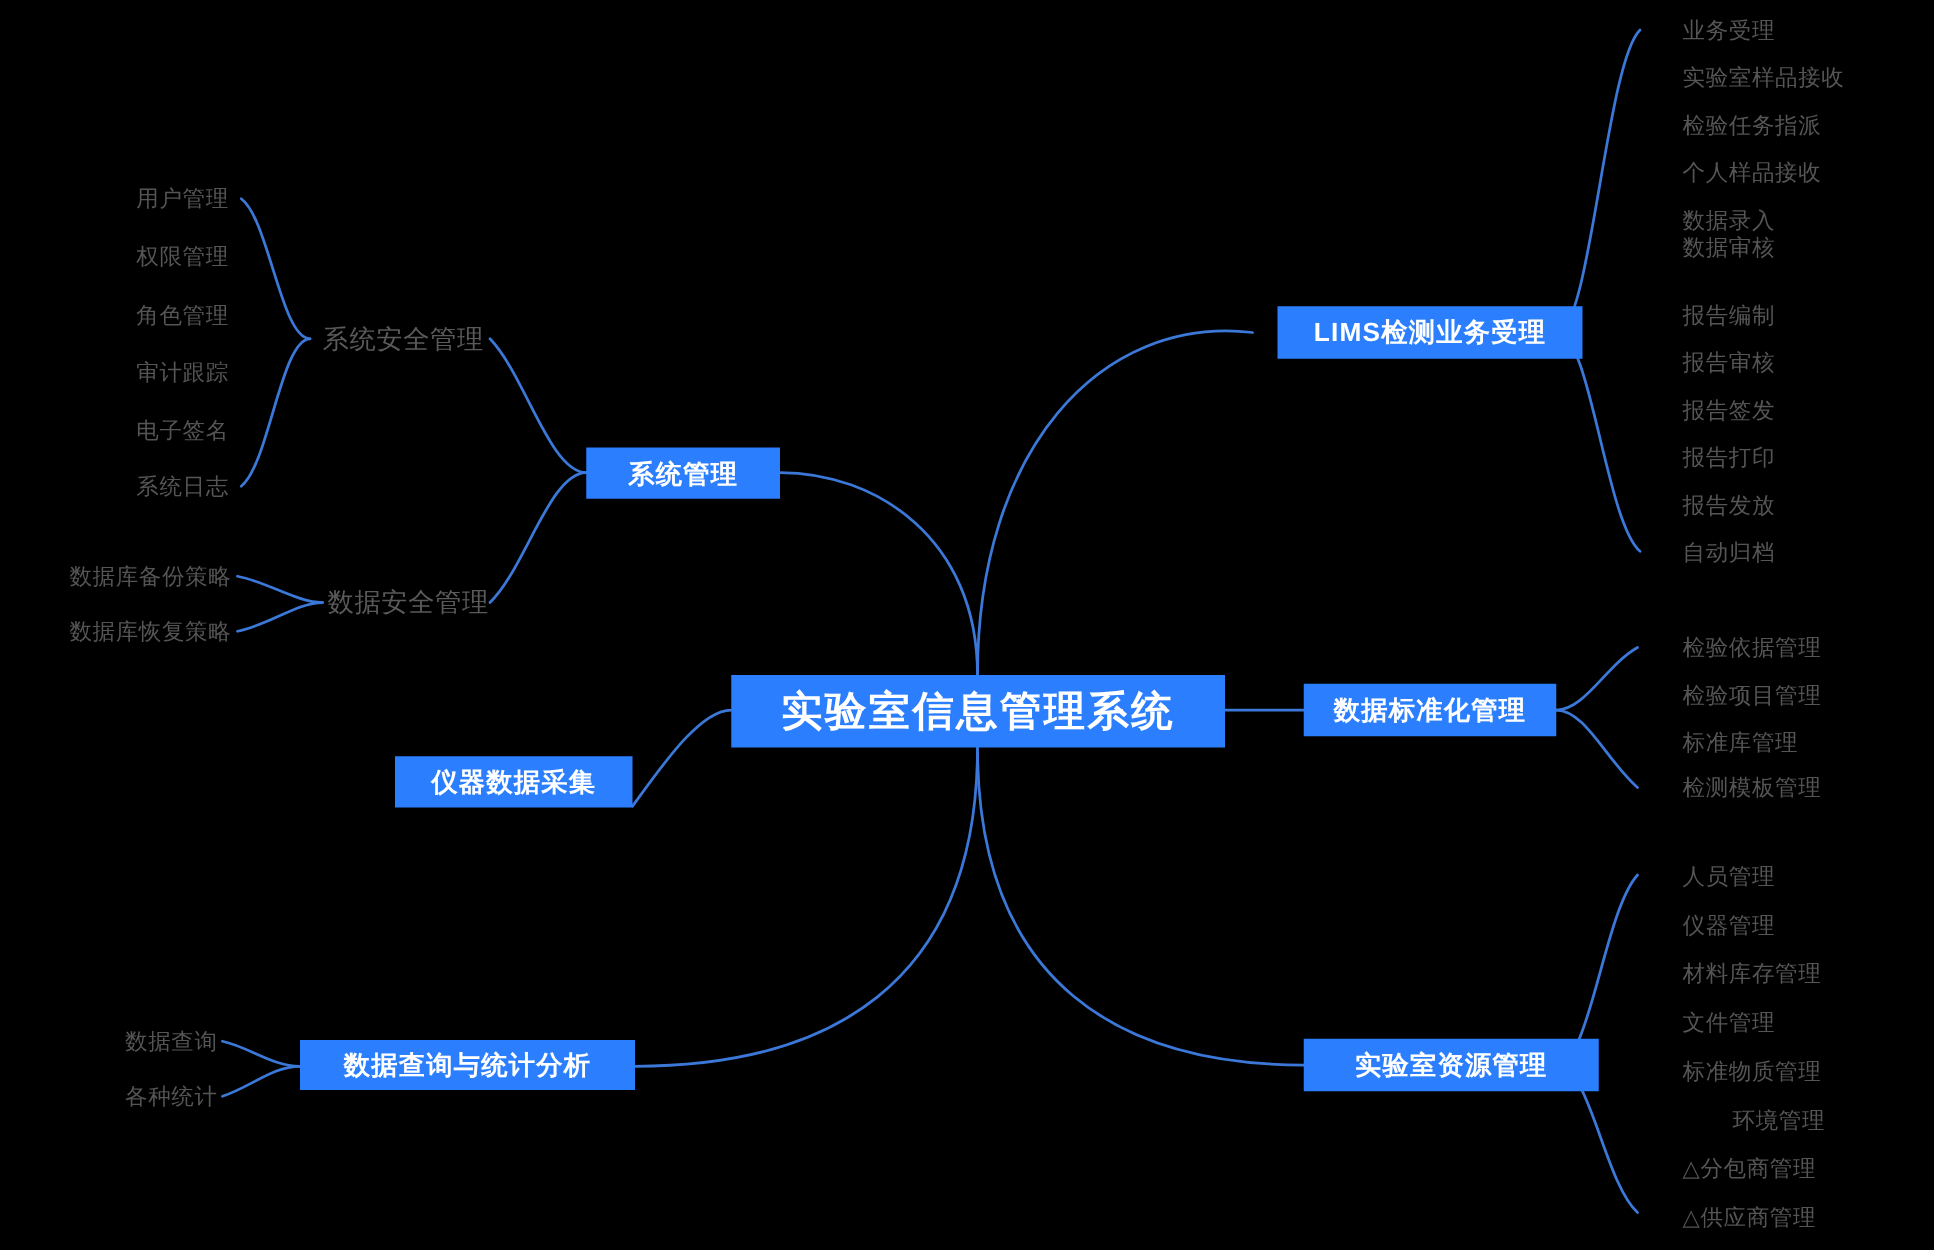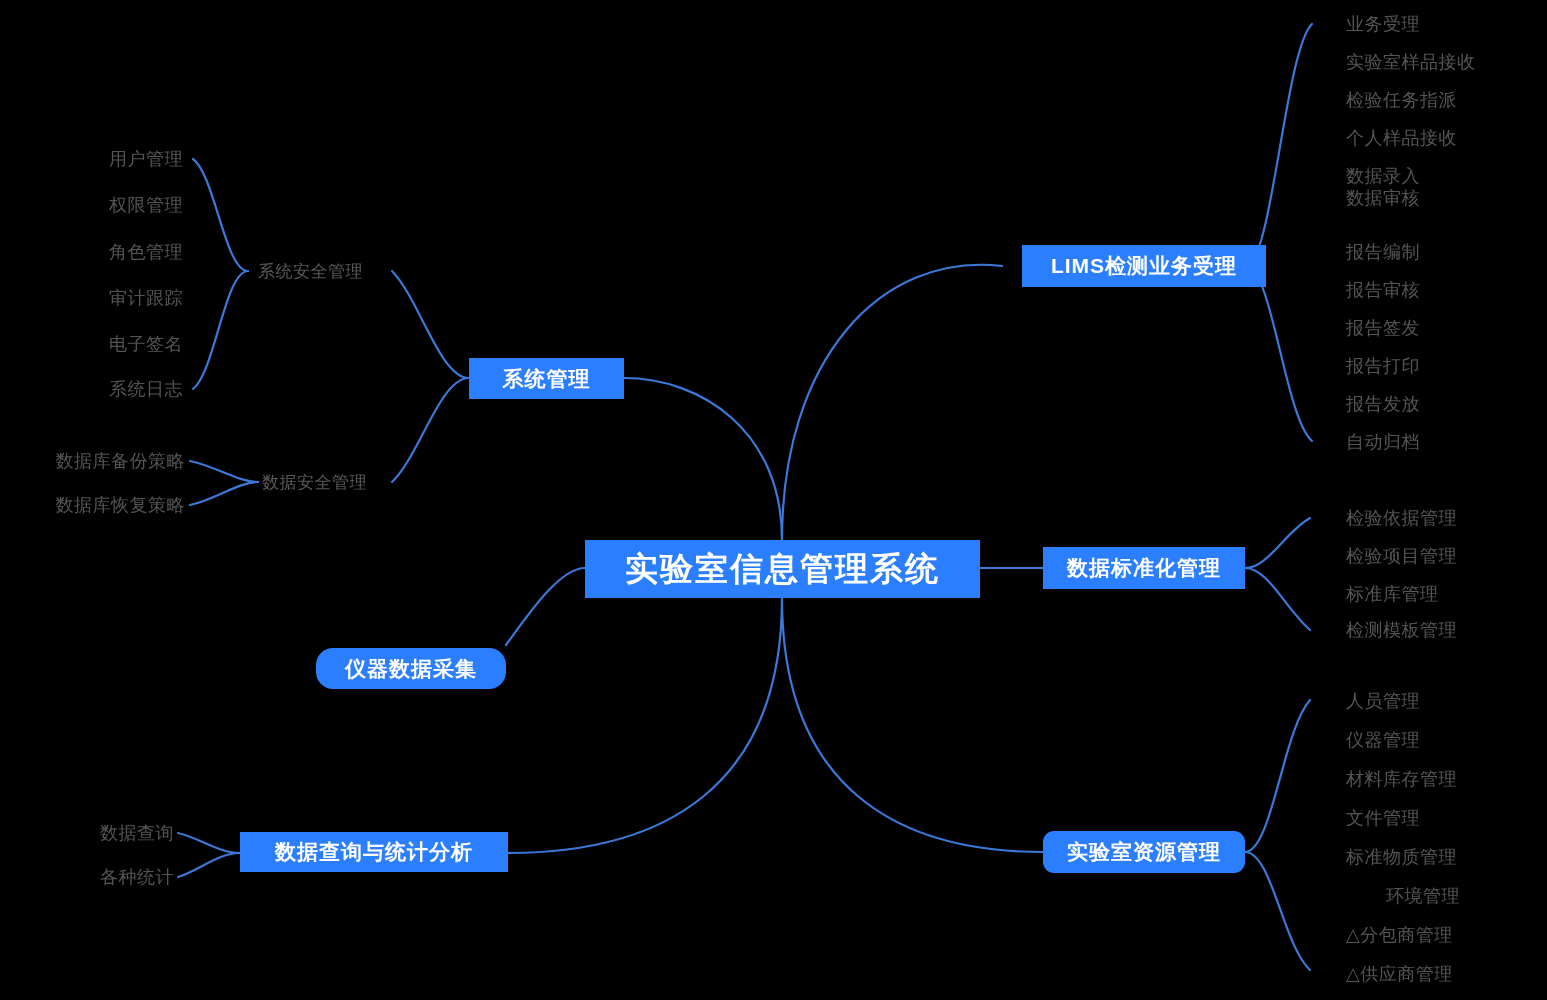--- a/index.html
+++ b/index.html
@@ -52,21 +52,21 @@
   
   .node.plain {
     color: #555555;
     font-size: 19px;
     display: flex;
     align-items: center;
     letter-spacing: 0.5px;
   }
   .node.plain.sub {
     color: #5a5a5a;
-    font-size: 17px;
+    font-size: 21px;
   }
   .node.plain.leaf {
     color: #555555;
     font-size: 18px;
   }
   .node.plain.align-right {
     justify-content: flex-end;
   }
   .node.plain.align-left {
     justify-content: flex-start;
@@ -151,21 +151,21 @@
     <span>系统日志</span>
   </div>
 
   <div class="node plain leaf align-right" style="left:10px; top:447px; width:175px; height:28px;">
     <span>数据库备份策略</span>
   </div>
   <div class="node plain leaf align-right" style="left:10px; top:491px; width:175px; height:28px;">
     <span>数据库恢复策略</span>
   </div>
 
-  <div class="node boxed branch-box" style="left:316px; top:648px; width:190px; height:41px;border-radius:17px;">
+  <div class="node boxed branch-box" style="left:316px; top:605px; width:190px; height:41px;">
     <span>仪器数据采集</span>
   </div>
 
   <div class="node boxed branch-box" style="left:240px; top:832px; width:268px; height:40px;">
     <span>数据查询与统计分析</span>
   </div>
   <div class="node plain leaf align-right" style="left:60px; top:819px; width:114px; height:28px;">
     <span>数据查询</span>
   </div>
   <div class="node plain leaf align-right" style="left:60px; top:863px; width:114px; height:28px;">
@@ -223,21 +223,21 @@
   <div class="node plain leaf align-left" style="left:1346px; top:542px; width:200px; height:28px;">
     <span>检验项目管理</span>
   </div>
   <div class="node plain leaf align-left" style="left:1346px; top:580px; width:200px; height:28px;">
     <span>标准库管理</span>
   </div>
   <div class="node plain leaf align-left" style="left:1346px; top:616px; width:200px; height:28px;">
     <span>检测模板管理</span>
   </div>
 
-  <div class="node boxed branch-box" style="left:1043px; top:831px; width:202px; height:42px;border-radius:11px;">
+  <div class="node boxed branch-box" style="left:1043px; top:831px; width:236px; height:42px;">
     <span>实验室资源管理</span>
   </div>
 
   <div class="node plain leaf align-left" style="left:1346px; top:687px; width:200px; height:28px;">
     <span>人员管理</span>
   </div>
   <div class="node plain leaf align-left" style="left:1346px; top:726px; width:200px; height:28px;">
     <span>仪器管理</span>
   </div>
   <div class="node plain leaf align-left" style="left:1346px; top:765px; width:200px; height:28px;">

